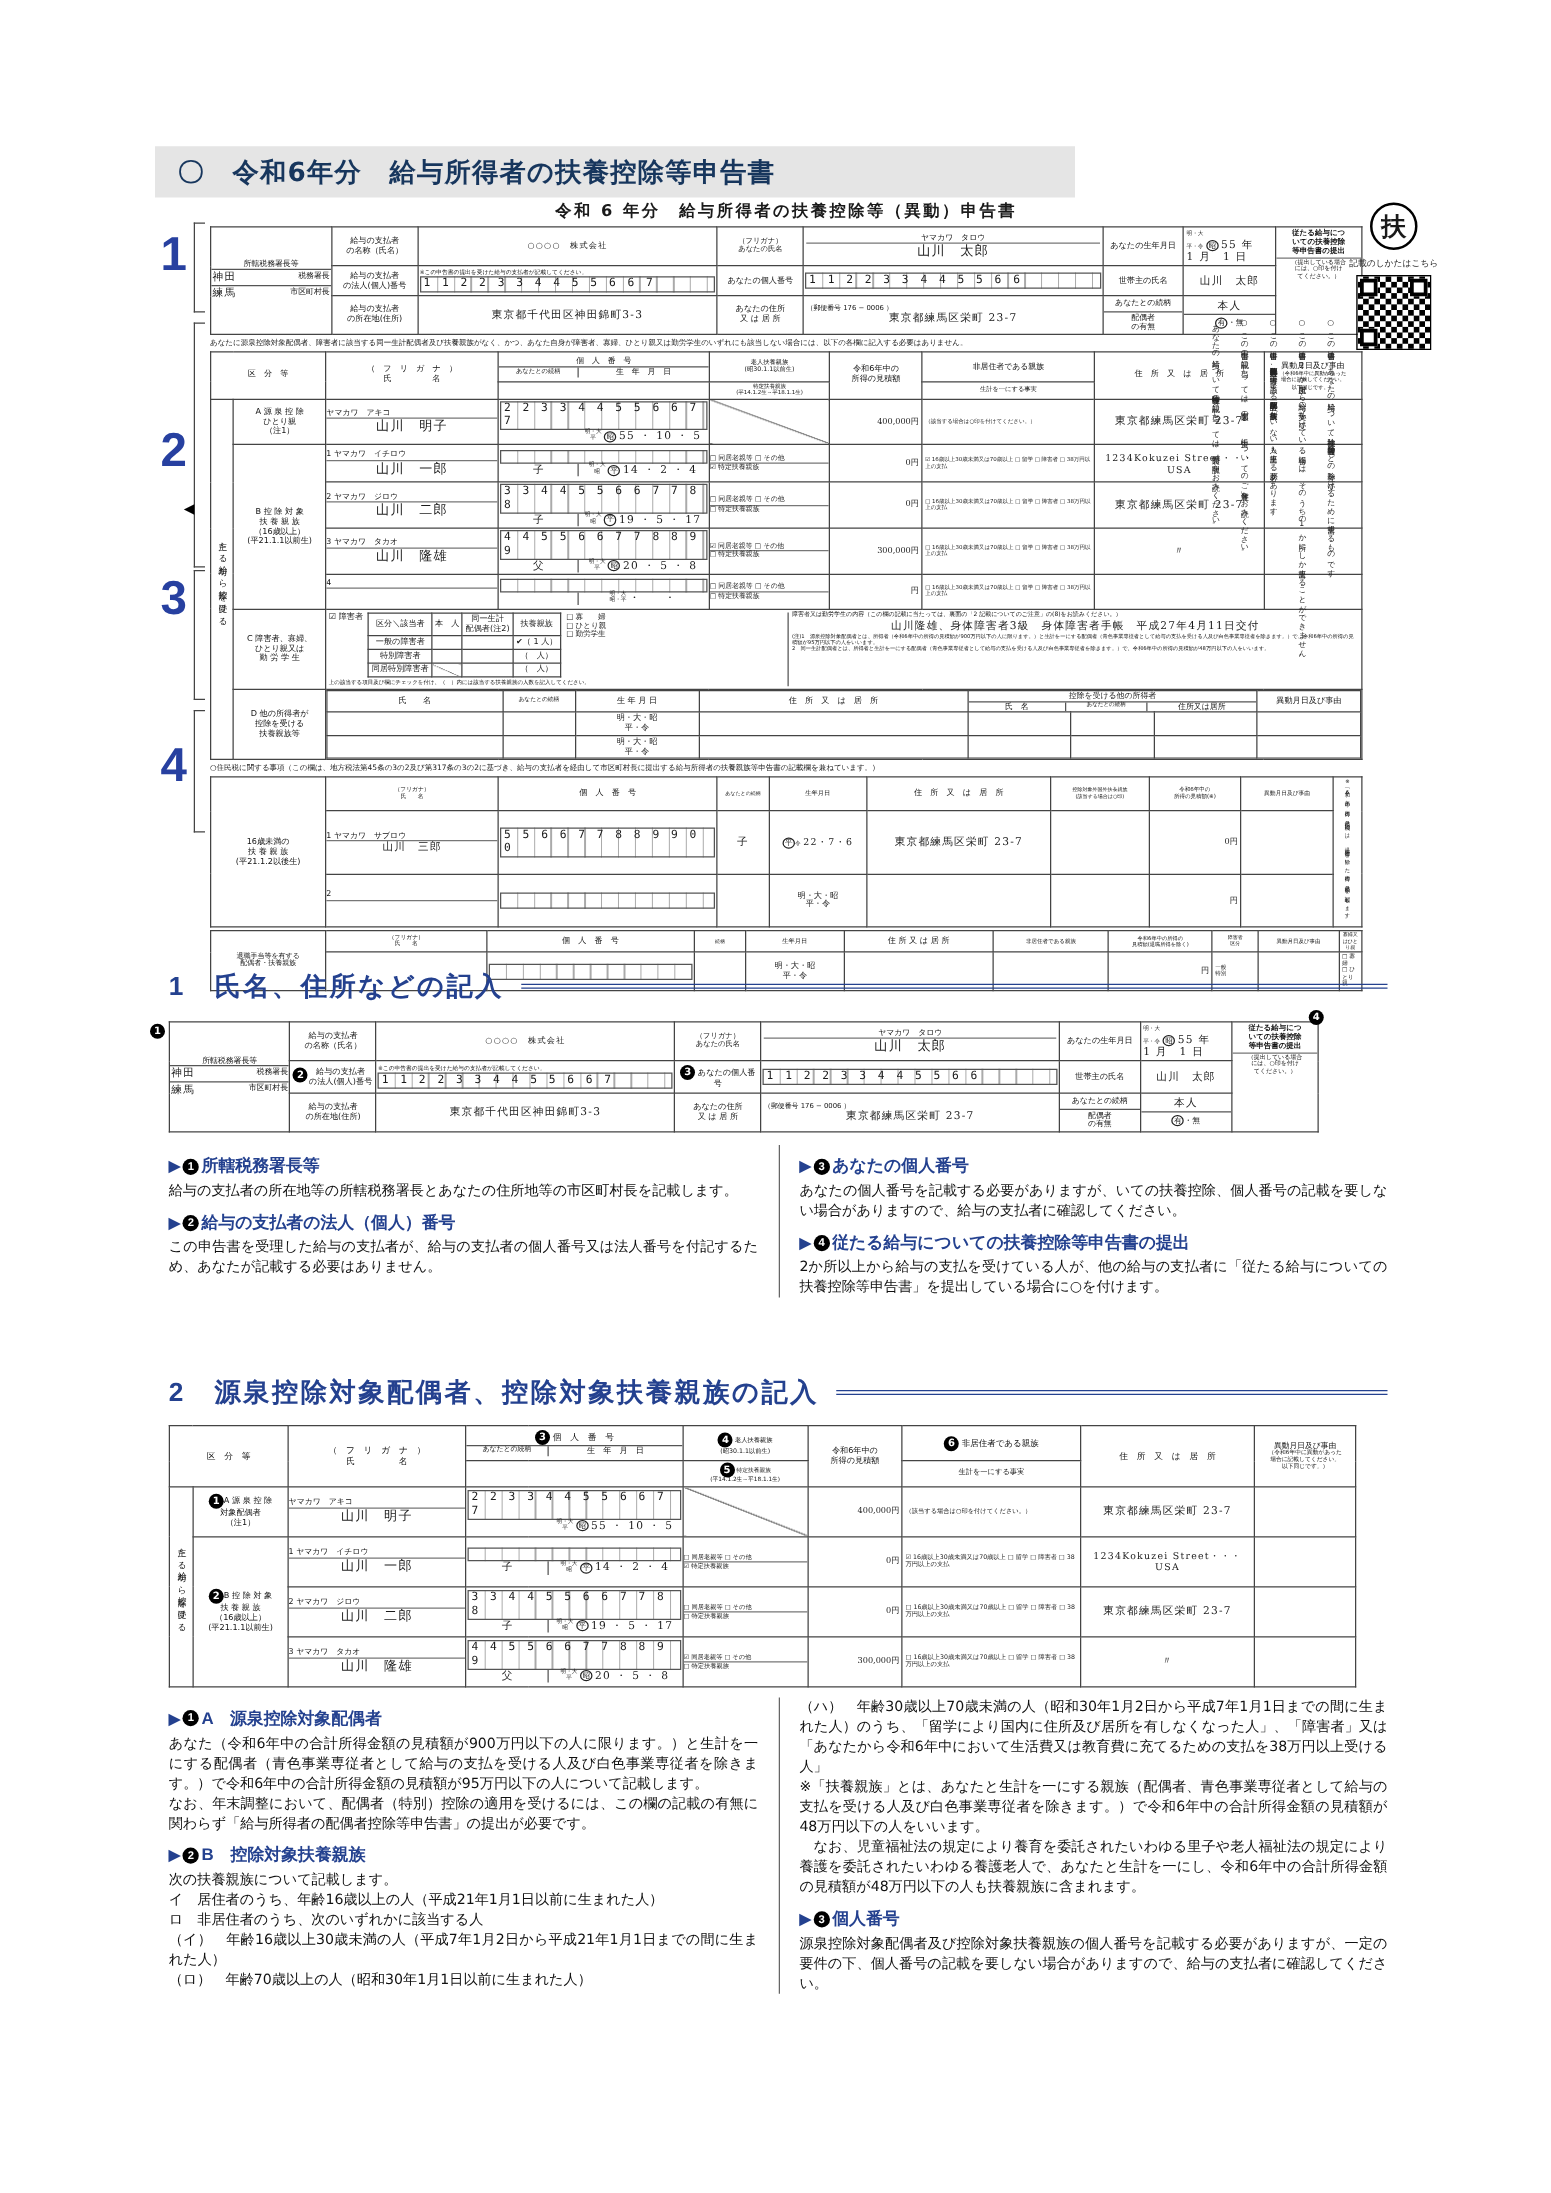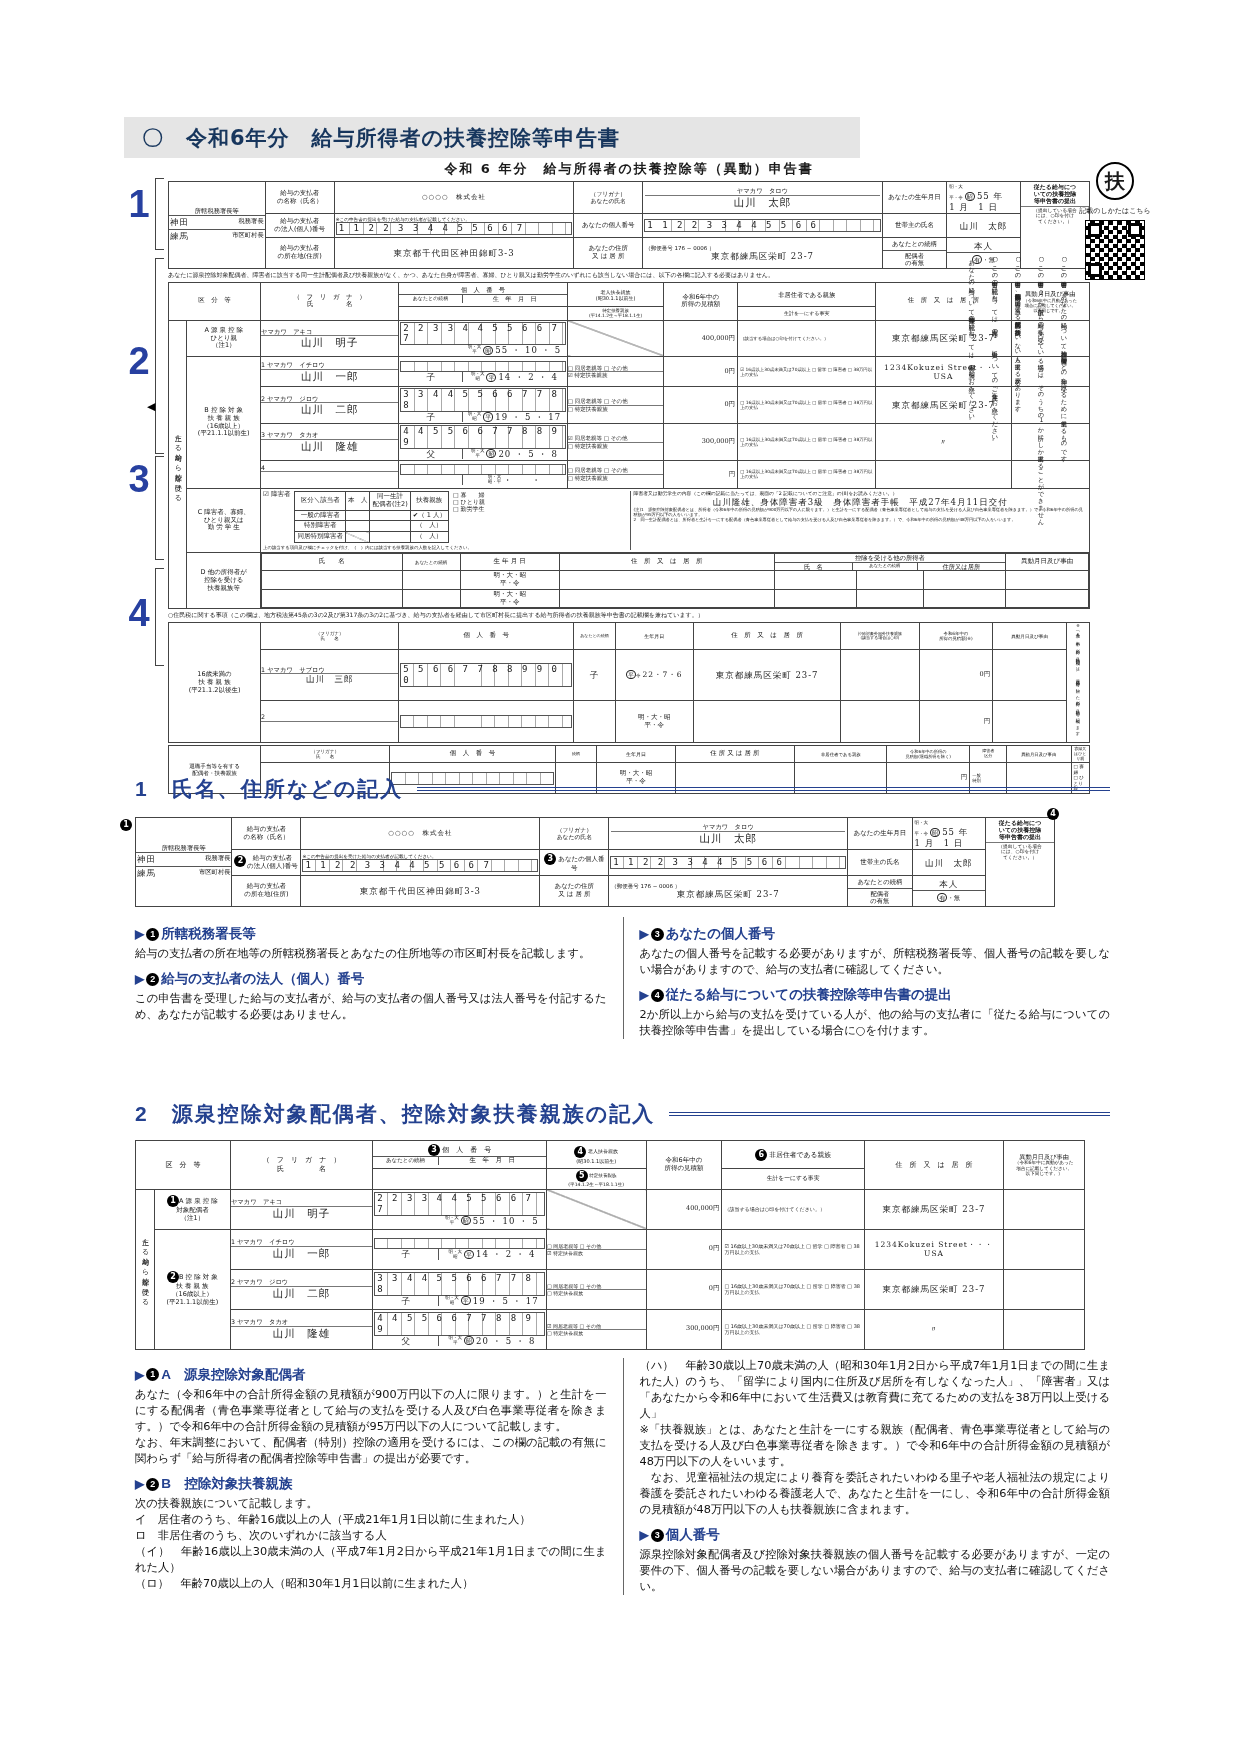--- a/index.html
+++ b/index.html
@@ -713,21 +713,21 @@
 
   <div class="gcols" style="margin-top:10px">
     <div class="gcol">
       <div class="gt"><span class="arr">▶</span><span class="badge">1</span><span>所轄税務署長等</span></div>
       <div class="gbody">給与の支払者の所在地等の所轄税務署長とあなたの住所地等の市区町村長を記載します。</div>
       <div class="gt"><span class="arr">▶</span><span class="badge">2</span><span>給与の支払者の法人（個人）番号</span></div>
       <div class="gbody">この申告書を受理した給与の支払者が、給与の支払者の個人番号又は法人番号を付記するため、あなたが記載する必要はありません。</div>
     </div>
     <div class="gcol r">
       <div class="gt"><span class="arr">▶</span><span class="badge">3</span><span>あなたの個人番号</span></div>
-      <div class="gbody">あなたの個人番号を記載する必要がありますが、所轄税務署長等、個人番号の記載を要しない場合がありますので、給与の支払者に確認してください。</div>
+      <div class="gbody">あなたの個人番号を記載する必要がありますが、いての扶養控除、個人番号の記載を要しない場合がありますので、給与の支払者に確認してください。</div>
       <div class="gt"><span class="arr">▶</span><span class="badge">4</span><span>従たる給与についての扶養控除等申告書の提出</span></div>
       <div class="gbody">2か所以上から給与の支払を受けている人が、他の給与の支払者に「従たる給与についての扶養控除等申告書」を提出している場合に○を付けます。</div>
     </div>
   </div>
 </section>
 
 <section class="abs" style="left:135px;top:1100px;width:975px">
   <div class="ghead">
       <b>2　源泉控除対象配偶者、控除対象扶養親族の記入</b>
       <i></i>

